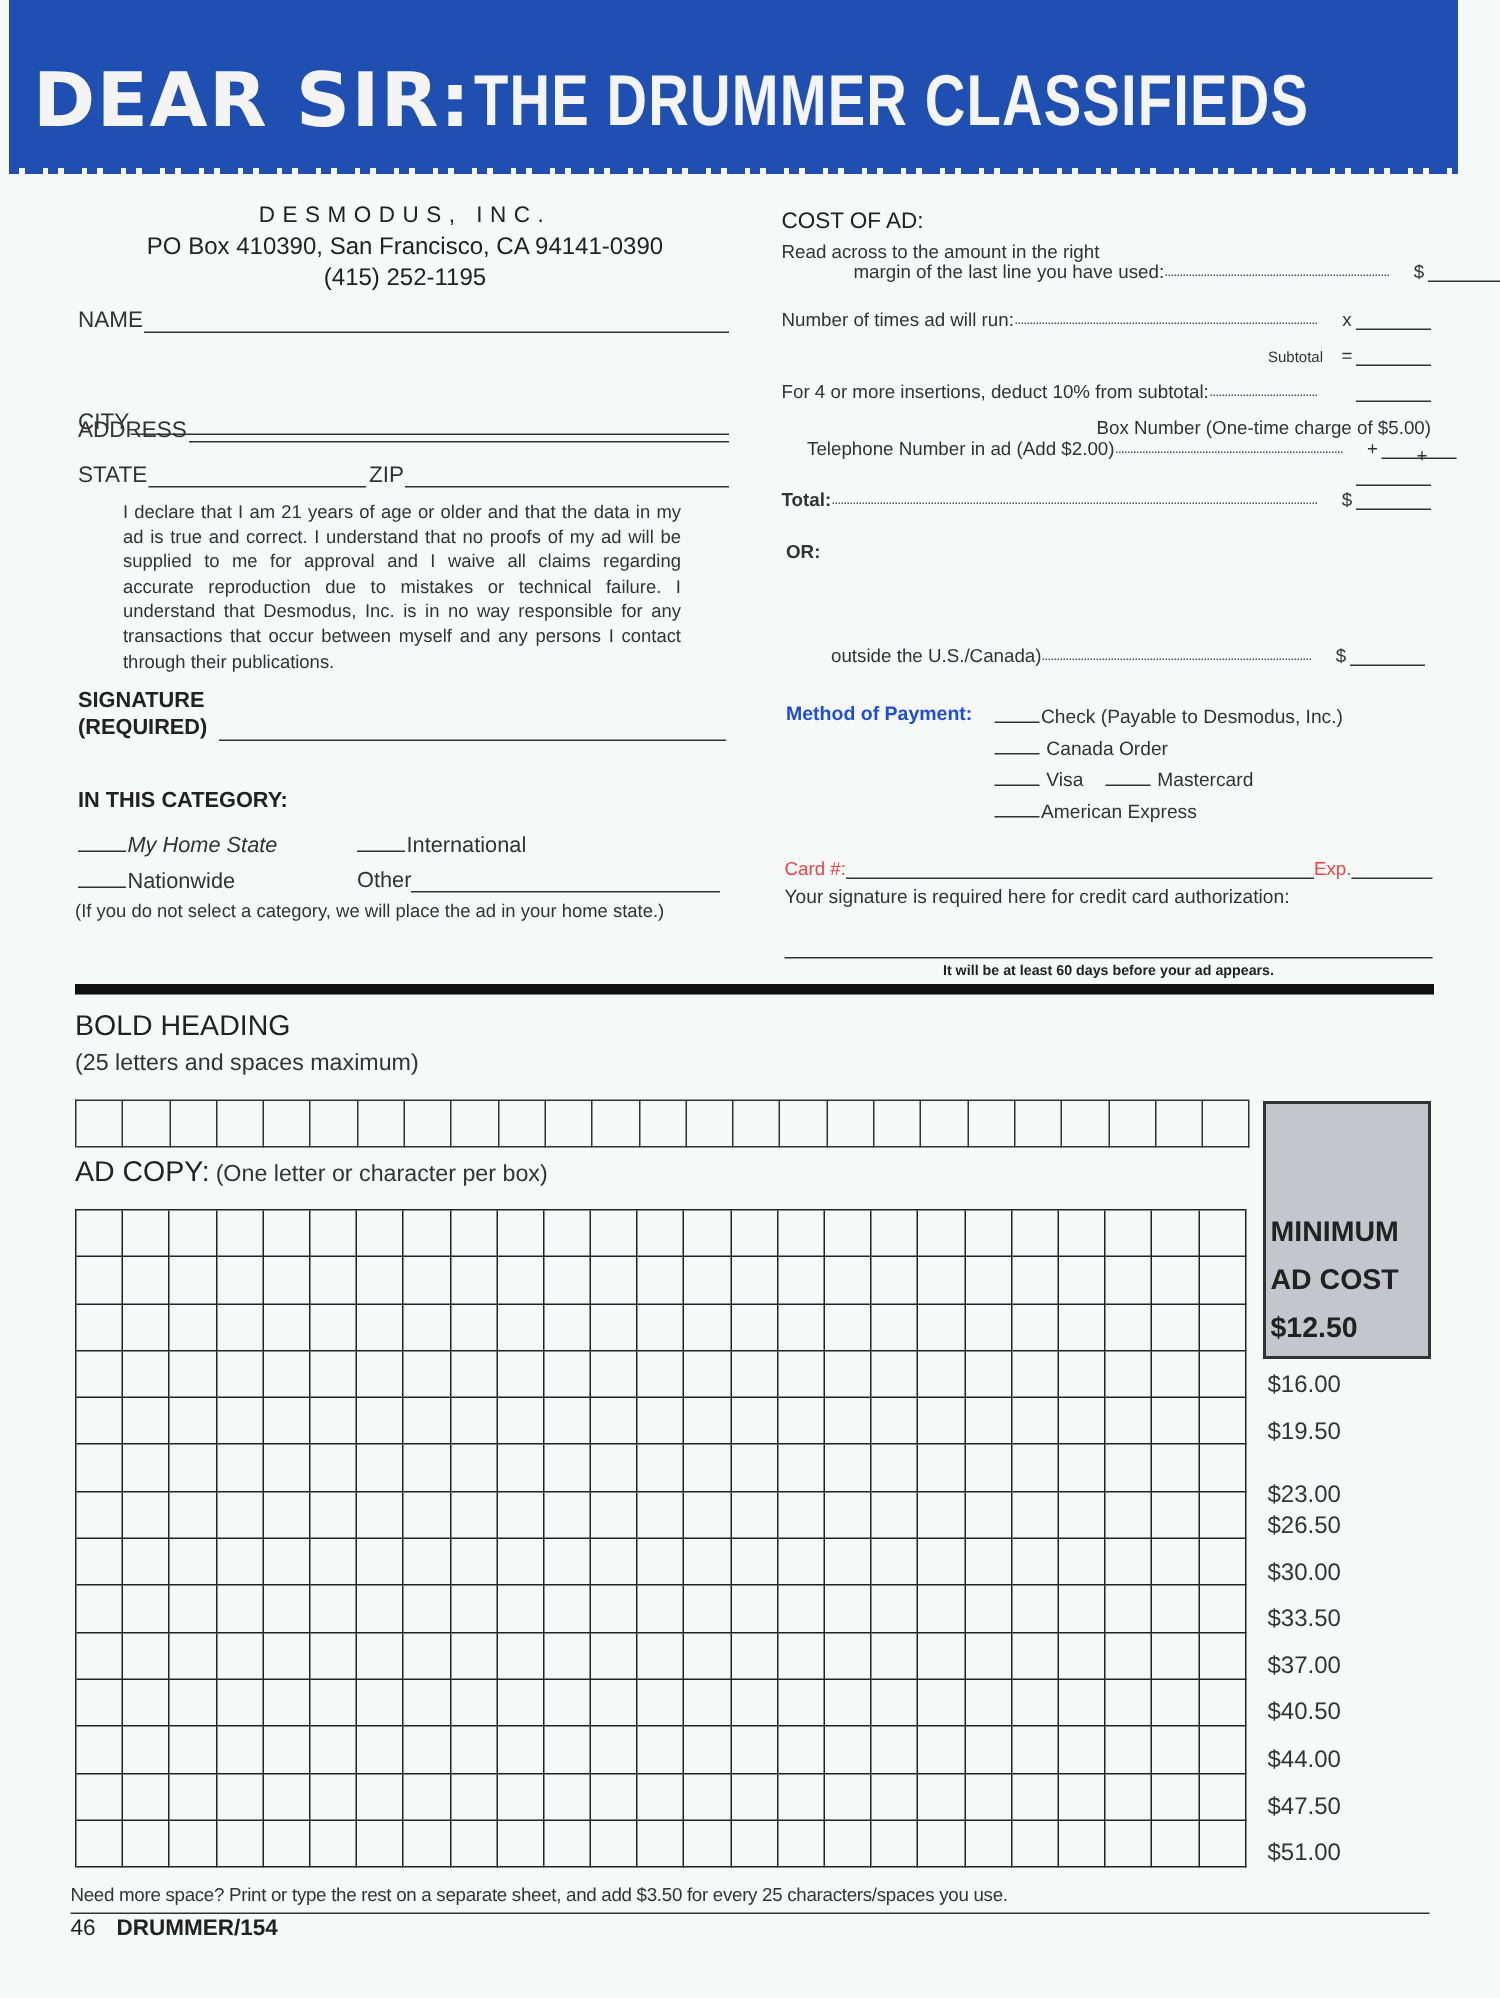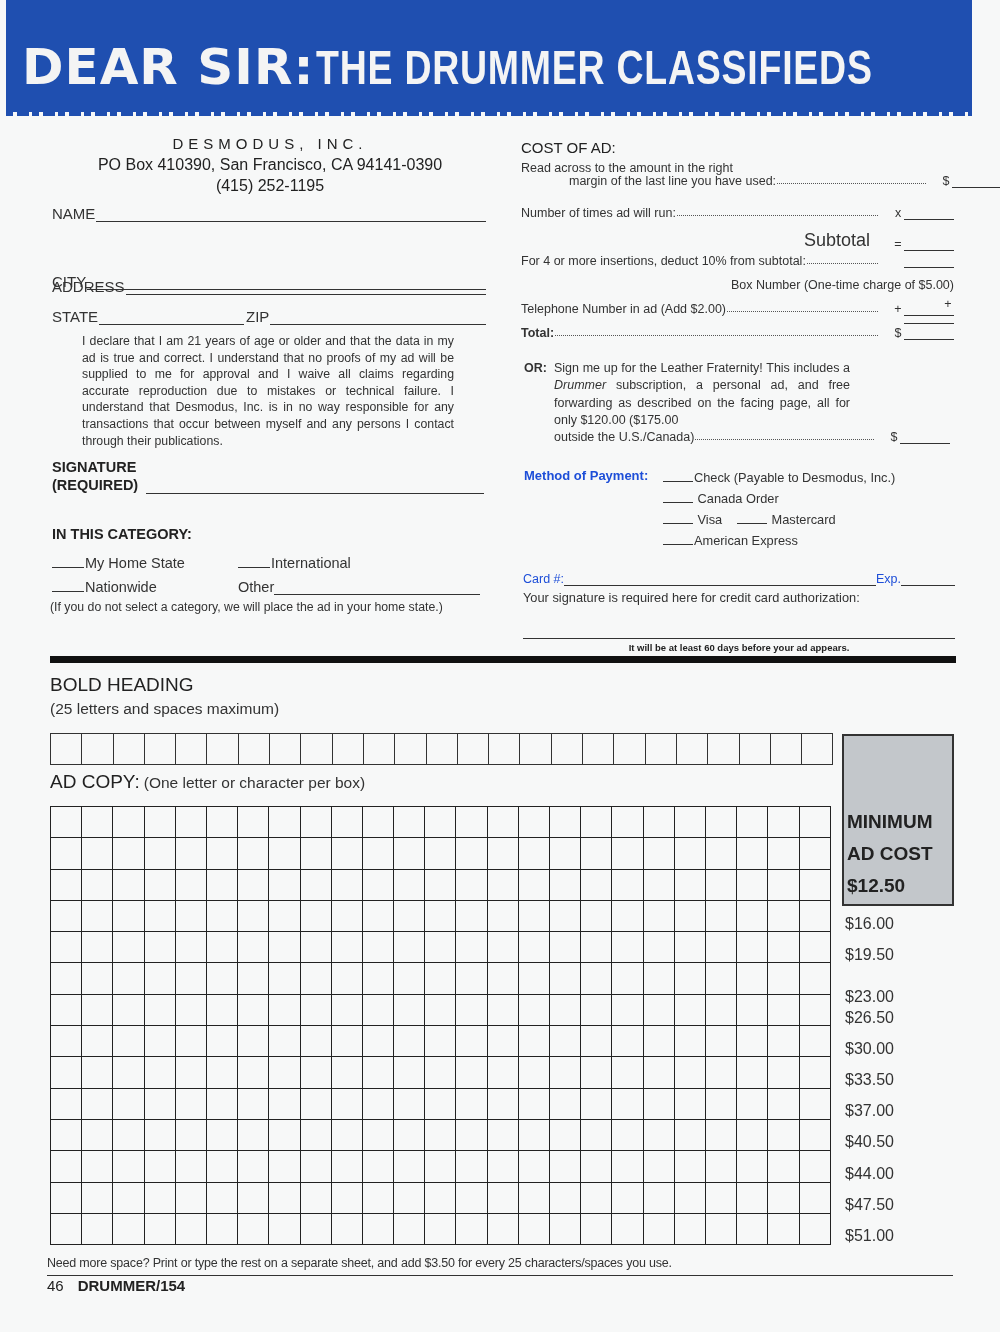--- a/index.html
+++ b/index.html
@@ -66,21 +66,21 @@
   .or-block .txt { margin-left: 30px; width: 296px; text-align: justify; }
   .or-last { position: absolute; left: 554px; top: 430px; width: 396px; font-size: 12.5px; color: #333; display: flex; align-items: flex-end; white-space: nowrap; }
   .or-last .dots { flex: 1; border-bottom: 1px dotted #555; margin: 0 4px 4px 1px; }
   .or-last .sym { width: 12px; text-align: center; margin-left: 10px; }
   .or-last .amt { width: 50px; border-bottom: 1px solid #333; height: 12px; }
 
   .pay-label { position: absolute; left: 524px; top: 468px; font-size: 13px; font-weight: bold; color: #1d4ed8; }
   .pay-opt { position: absolute; font-size: 12.8px; color: #333; white-space: nowrap; }
   .pay-opt .blank { width: 30px; }
 
-  .card-row { position: absolute; left: 523px; top: 572px; width: 432px; font-size: 12.5px; color: #1d4ed8; display: flex; align-items: flex-end; white-space: nowrap; }
+  .card-row { position: absolute; left: 523px; top: 572px; width: 432px; font-size: 12.5px; color: #ef4444; display: flex; align-items: flex-end; white-space: nowrap; }
   .card-row .line { border-bottom: 1px solid #333; height: 12px; }
   .card-note { position: absolute; left: 523px; top: 590px; font-size: 12.8px; color: #333; }
   .card-sig-line { position: absolute; left: 523px; top: 638px; width: 432px; border-bottom: 1px solid #333; }
   .days-note { position: absolute; left: 523px; top: 642px; width: 432px; text-align: center; font-size: 9.5px; font-weight: bold; color: #222; }
 
   .thick-rule { position: absolute; left: 50px; top: 656px; width: 906px; height: 7px; background: #111; }
 
   
   .bh-title { position: absolute; left: 50px; top: 674px; font-size: 19px; color: #222; }
   .bh-sub { position: absolute; left: 50px; top: 700px; font-size: 15.5px; color: #333; }
@@ -141,21 +141,21 @@
 
 <div class="declaration">I declare that I am 21 years of age or older and that the data in my ad is true and correct. I understand that no proofs of my ad will be supplied to me for approval and I waive all claims regarding accurate reproduction due to mistakes or technical failure. I understand that Desmodus, Inc. is in no way responsible for any transactions that occur between myself and any persons I contact through their publications.</div>
 
 <div class="sig-label">
   <div>SIGNATURE</div>
   <div>(REQUIRED)</div>
 </div>
 <div class="sig-line"></div>
 
 <div class="cat-title">IN THIS CATEGORY:</div>
-<div class="opt" style="left:52px; top:555px;">
+<div class="opt" style="left:52px; top:555px;font-style:italic;">
   <span class="blank"></span><span>My Home State</span>
 </div>
 <div class="opt" style="left:238px; top:555px;">
   <span class="blank"></span><span>International</span>
 </div>
 <div class="opt" style="left:52px; top:579px;">
   <span class="blank"></span><span>Nationwide</span>
 </div>
 <div class="opt" style="left:238px; top:579px; display:flex; align-items:flex-end; width:242px;">
   <span>Other</span>
@@ -173,52 +173,51 @@
     <span class="amt"></span>
 </div>
 <div class="cost-row" style="top:206px;">
   <span class="lbl">Number of times ad will run:</span>
     <span class="dots"></span>
   <span class="sym">x</span>
     <span class="amt"></span>
 </div>
 <div class="cost-row" style="top:230px;">
   <span style="flex:1;"></span>
-  <span class="lbl" style="font-size:18px; margin-right:12px;">Subtotal</span>
+  <span class="lbl" style="font-size:10px; ">Subtotal</span>
   <span class="sym">=</span>
     <span class="amt"></span>
 </div>
 <div class="cost-row" style="top:254px;">
   <span class="lbl">For 4 or more insertions, deduct 10% from subtotal:</span>
     <span class="dots"></span>
   <span class="sym"></span>
     <span class="amt"></span>
 </div>
 <div class="cost-row" style="top:278px;flex-direction:column;">
   <span class="lbl">Box Number (One-time charge of $5.00)</span>
     <span class="dots"></span>
   <span class="sym">+</span>
     <span class="amt"></span>
 </div>
-<div class="cost-row" style="top:302px;">
+<div class="cost-row" style="top:292px;margin-left:17px;">
   <span class="lbl">Telephone Number in ad (Add $2.00)</span>
     <span class="dots"></span>
   <span class="sym">+</span>
     <span class="amt"></span>
 </div>
 <div class="cost-row total" style="top:326px;">
   <span class="lbl">Total:</span>
     <span class="dots"></span>
   <span class="sym">$</span>
     <span class="amt"></span>
 </div>
 
 <div class="or-block">
   <span class="or">OR:</span>
-  <div class="txt"><span>Sign me up for the Leather Fraternity! This includes a </span><i>Drummer</i><span> subscription, a personal ad, and free forwarding as described on the facing page, all for only $120.00 ($175.00</span></div>
 </div>
 <div class="or-last">
   <span>outside the U.S./Canada)</span>
     <span class="dots"></span>
   <span class="sym">$</span>
     <span class="amt"></span>
 </div>
 
 <div class="pay-label">Method of Payment:</div>
 <div class="pay-opt" style="left:663px; top:469px;">

